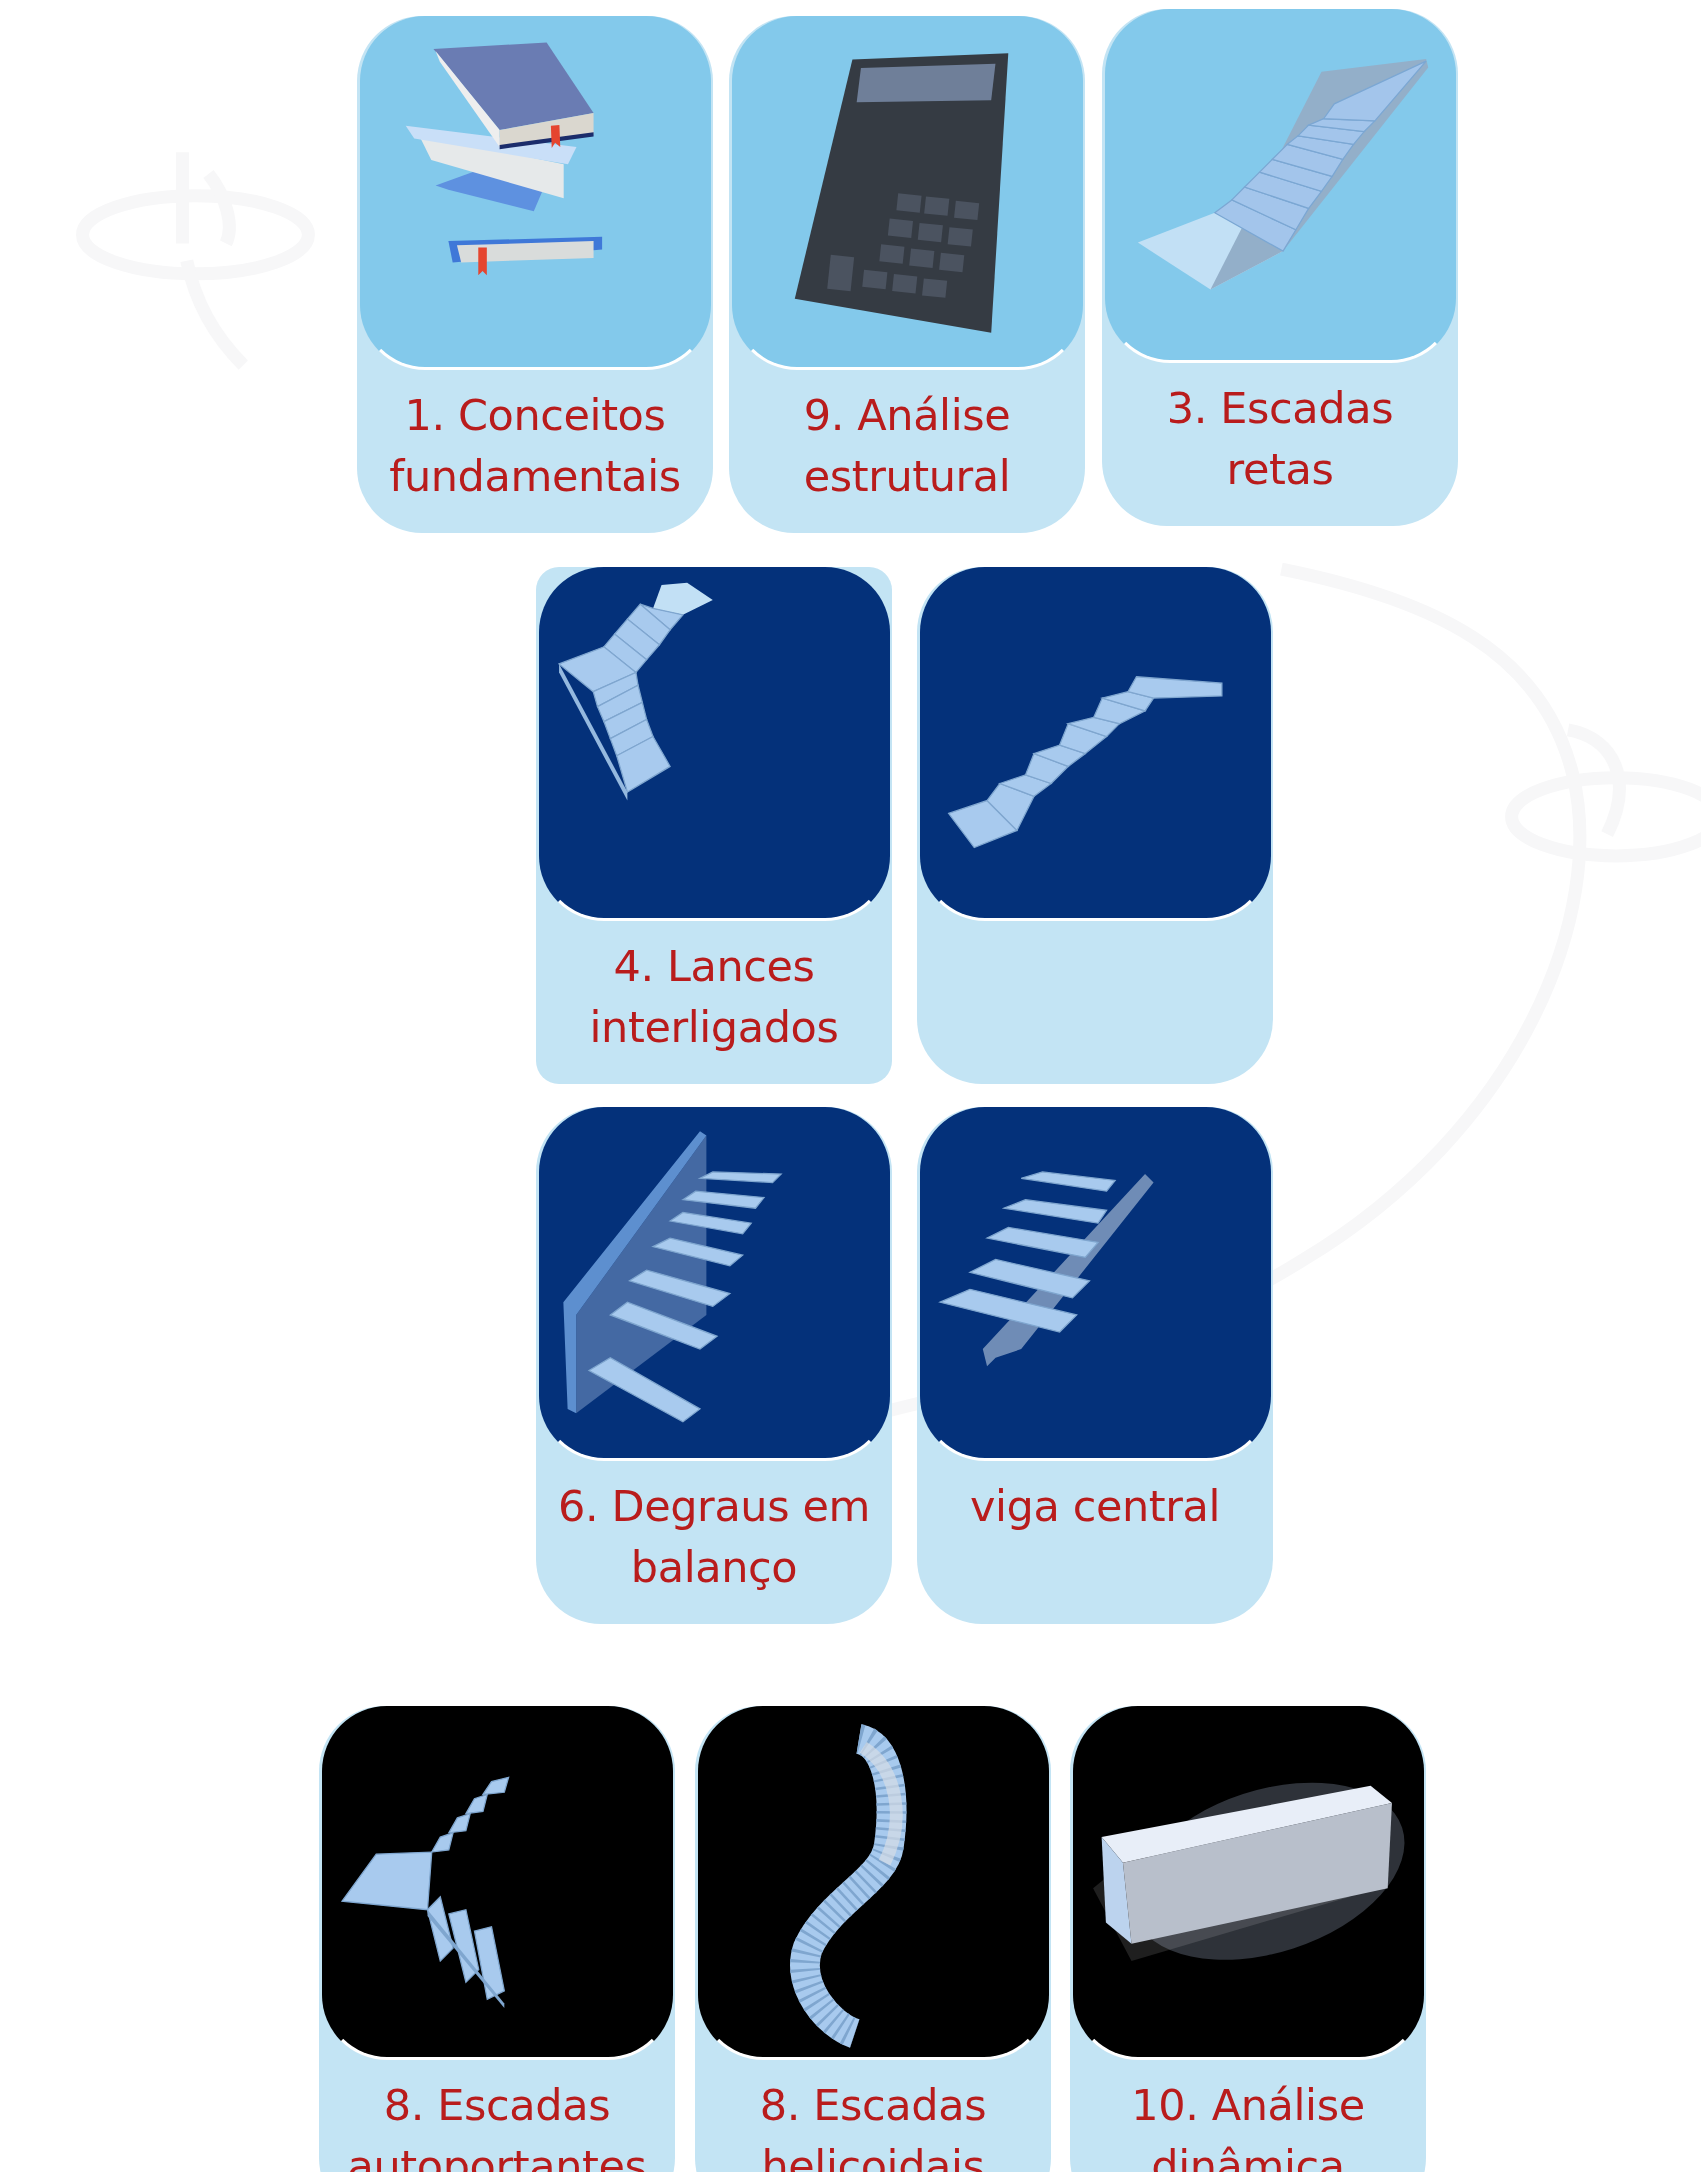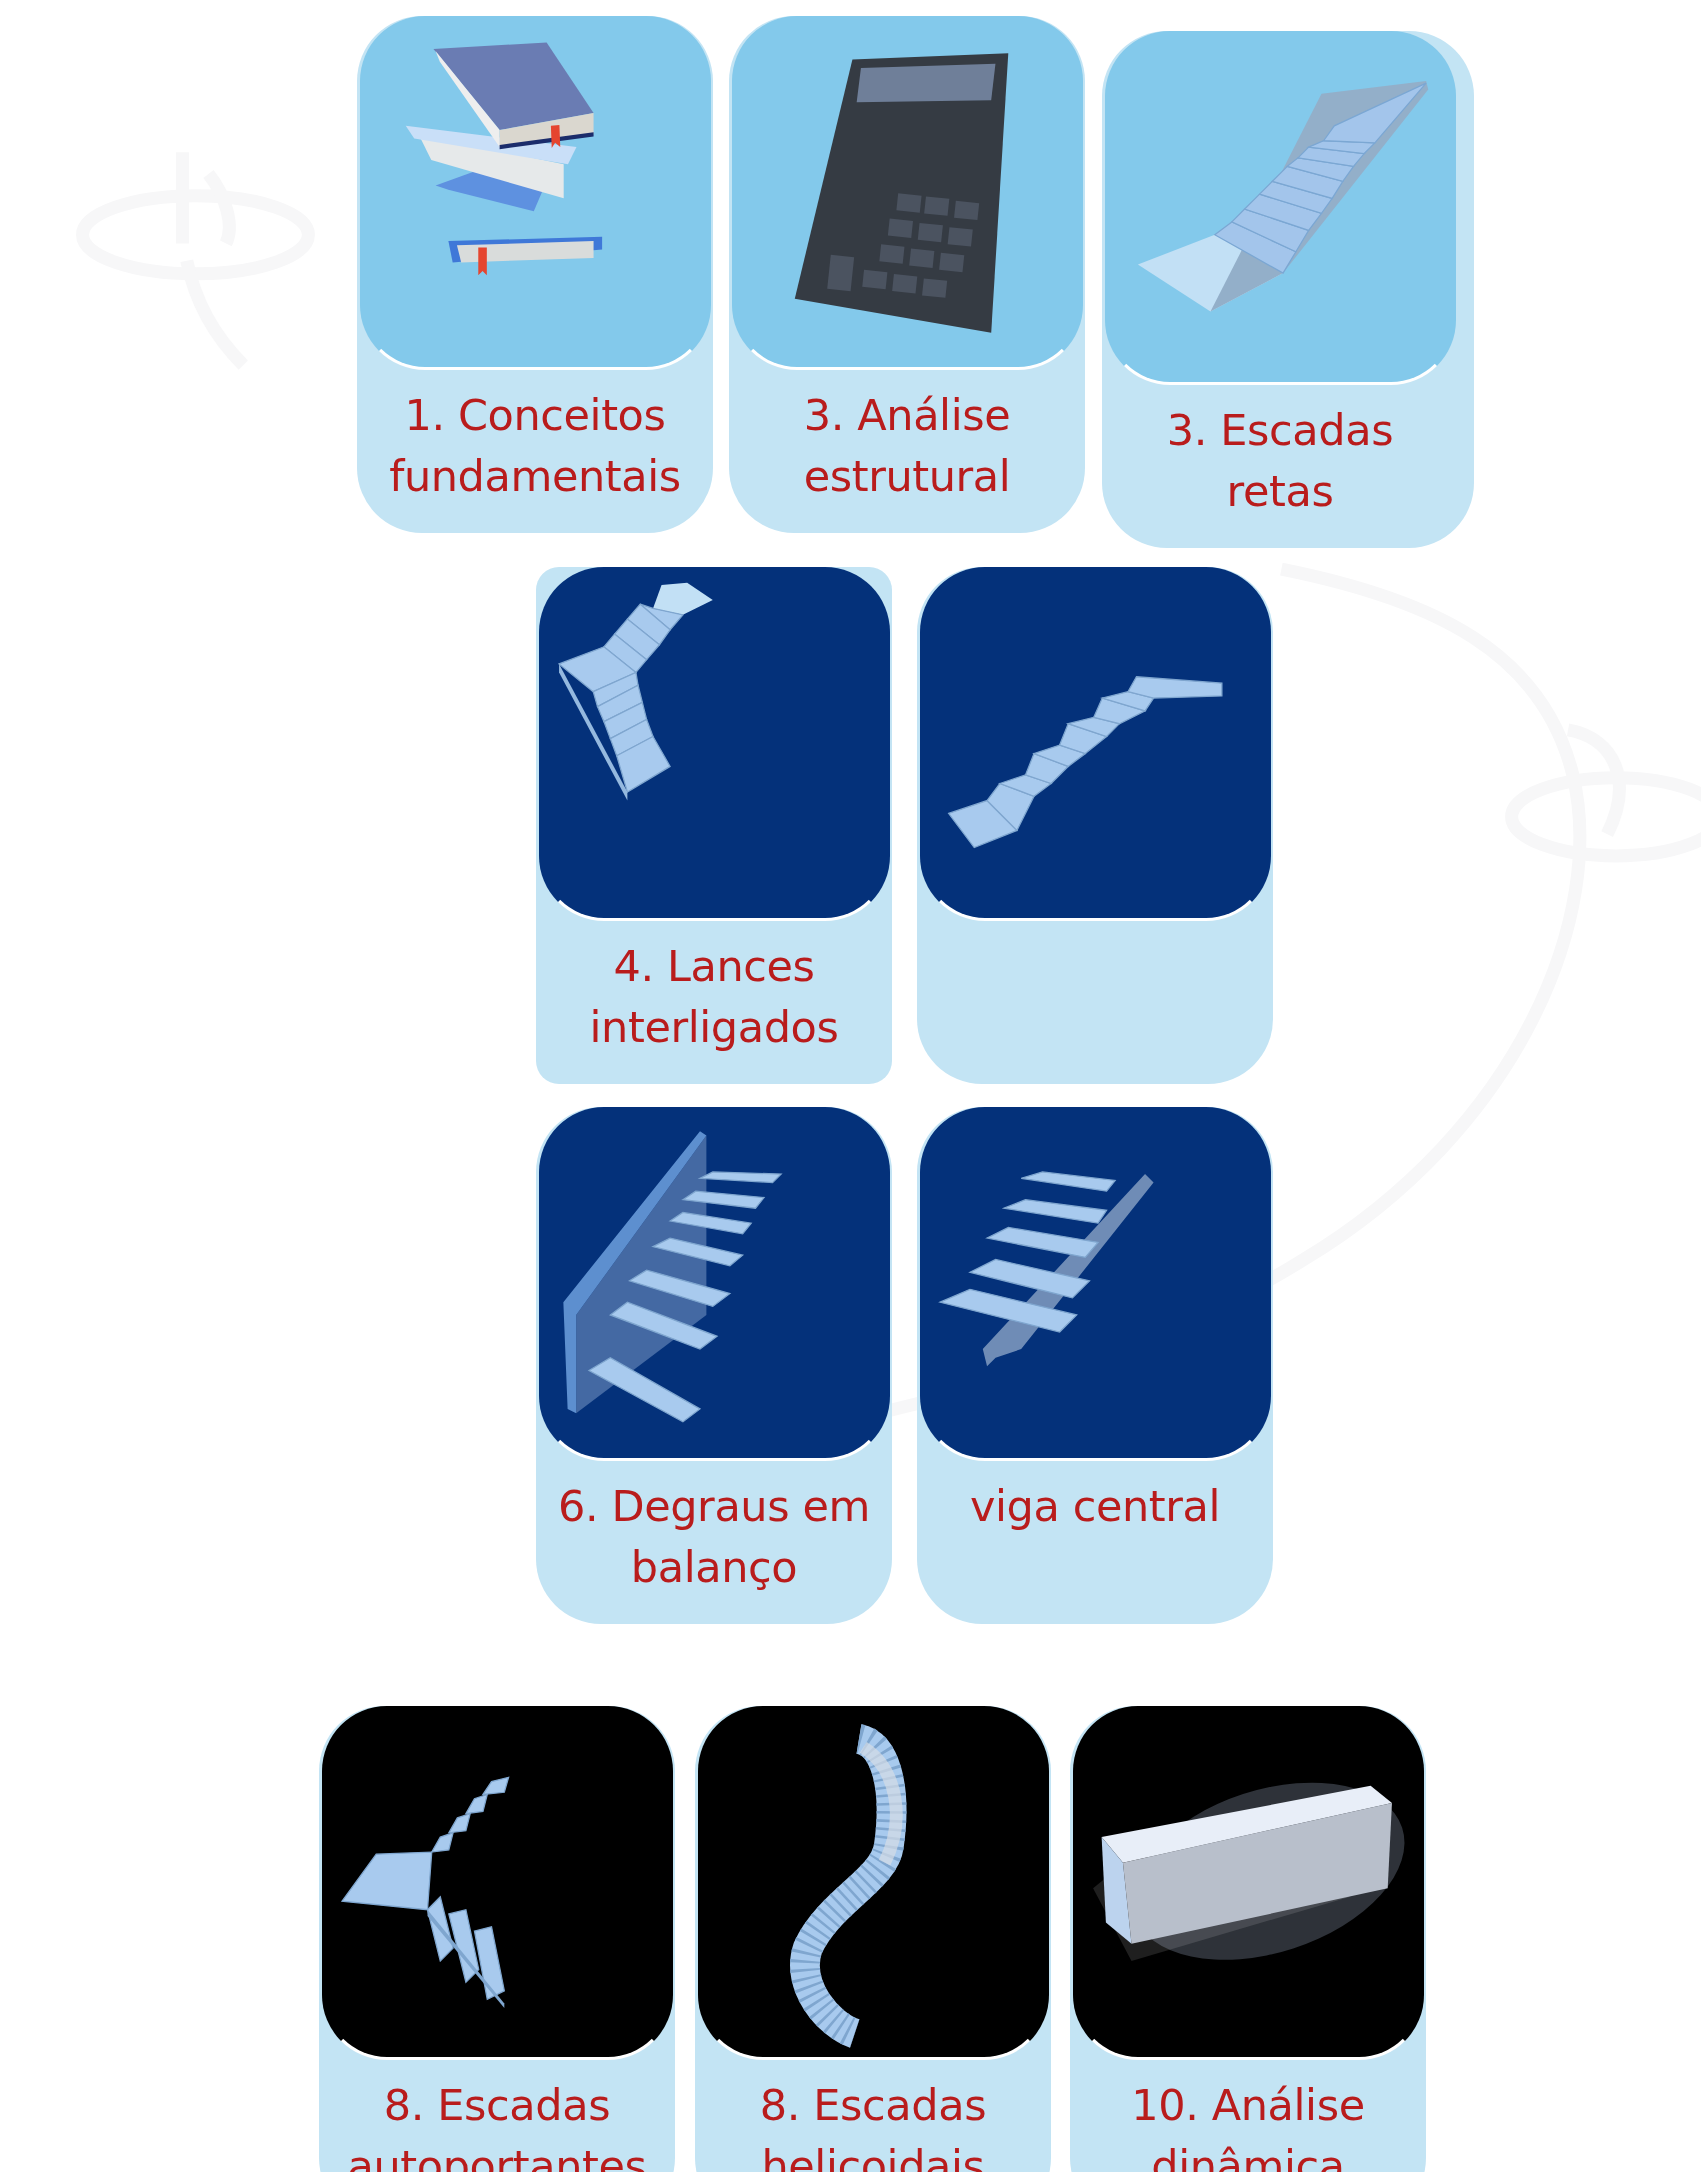--- a/index.html
+++ b/index.html
@@ -80,26 +80,26 @@
         <rect x="410" y="540" width="55" height="40" transform="rotate(6 435 560)"></rect>
         <rect x="480" y="550" width="55" height="40" transform="rotate(6 505 570)"></rect>
         <rect x="300" y="590" width="55" height="40" transform="rotate(6 325 610)"></rect>
         <rect x="370" y="600" width="55" height="40" transform="rotate(6 395 620)"></rect>
         <rect x="440" y="610" width="55" height="40" transform="rotate(6 465 630)"></rect>
         <rect x="220" y="555" width="55" height="80" transform="rotate(6 250 595)"></rect>
       </g>
     </svg>
   </div>
   <div class="label">
-    <span>3. Análise</span>
+    <span>9. Análise</span>
     <span>estrutural</span>
   </div>
 </div>
 
-<div class="card light" style="left:1102px; top:31px;padding-left:16px;">
+<div class="card light" style="left:1102px; top:9px;">
   <div class="panel">
     <svg viewBox="0 0 808 815">
       <polygon points="70,540 250,470 410,560 240,650" fill="#c2e0f5"></polygon>
       <polygon points="240,650 410,560 750,130 745,110 500,140" fill="#93afc9"></polygon>
       <g fill="#a3c5eb" stroke="#7ba7d3" stroke-width="3">
         <polygon points="250,470 290,440 440,510 410,560"></polygon>
         <polygon points="290,440 320,410 470,460 440,510"></polygon>
         <polygon points="320,410 355,375 500,420 470,460"></polygon>
         <polygon points="355,375 385,345 525,385 500,420"></polygon>
         <polygon points="385,345 420,310 550,345 525,385"></polygon>

